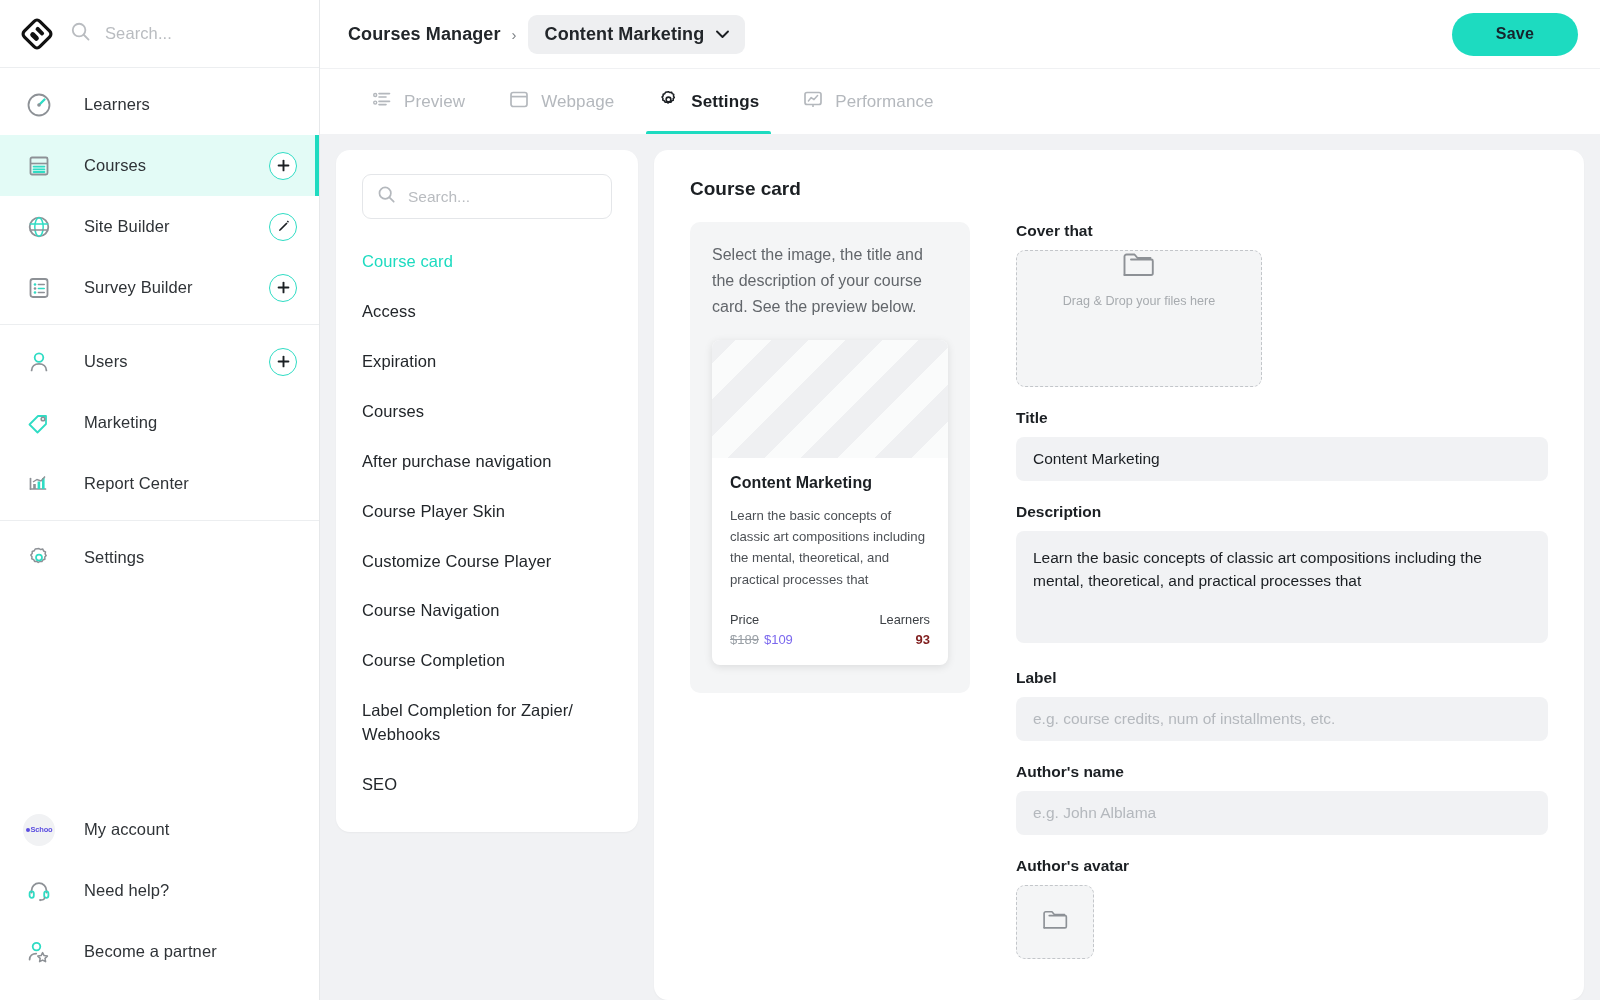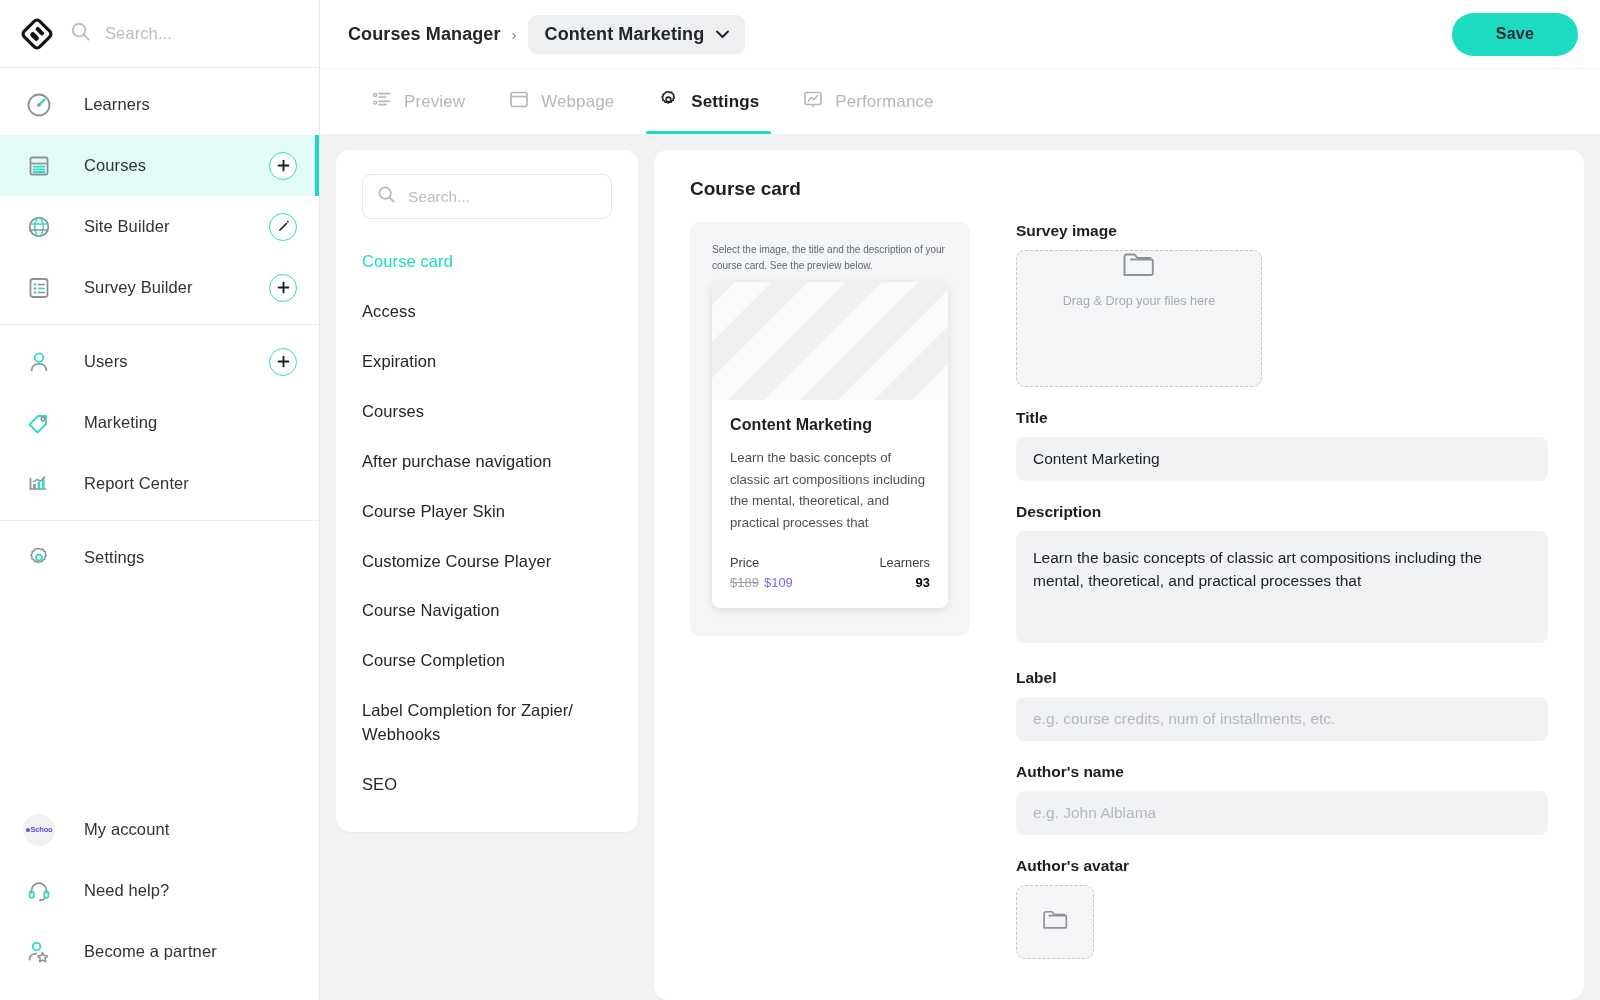--- a/index.html
+++ b/index.html
@@ -135,41 +135,41 @@
     overflow: hidden; min-width: 0; position: relative;
     box-shadow: 0 1px 2px rgba(0,0,0,.04);
   }
   .panel-title { font-size: 19px; font-weight: bold; color: #1b1f23; margin-bottom: 22px; }
   .panel-cols { display: flex; gap: 46px; }
 
   .left-col { width: 280px; flex: none; }
   .hint-box {
     background: #f4f5f6; border-radius: 10px; padding: 20px 22px 28px 22px;
   }
-  .hint-text { font-size: 10px; color: #62666b; line-height: 1.62; margin-bottom: 8px; }
+  .hint-text { font-size: 16px; color: #62666b; line-height: 1.62; margin-bottom: 20px; }
   .mini-card {
     background: #fff; border-radius: 8px; overflow: hidden;
     box-shadow: 0 2px 9px rgba(0,0,0,.10);
   }
   .mini-thumb {
     height: 118px;
     background:
       repeating-linear-gradient(-45deg,
         #fafbfb 0px, #fafbfb 26px,
         #eff0f2 26px, #eff0f2 52px);
   }
   .mini-body { padding: 16px 18px 18px 18px; }
   .mini-title { font-size: 16px; font-weight: bold; color: #1b1f23; margin-bottom: 13px; letter-spacing:.1px;}
   .mini-desc { font-size: 13.2px; color: #4c5055; line-height: 1.62; margin-bottom: 22px; }
   .mini-stats { display: flex; justify-content: space-between; gap: 31px; }
   .mini-stats .hdr { font-size: 12.8px; color: #3c4045; margin-bottom: 5px; }
   .mini-stats .val { font-size: 13px; }
   .price-old { color: #9aa0a6; text-decoration: line-through; }
   .price-new { color: #7b68ee; font-weight: 500; margin-left: 5px; }
-  .learners-val { font-weight: bold; color: #000000; text-align: right; }
+  .learners-val { font-weight: bold; color: #7f1d1d; text-align: right; }
 
   .right-col { flex: 1; min-width: 0; }
   .fld-label { font-size: 15.5px; font-weight: bold; color: #1b1f23; margin-bottom: 10px; }
   .dropzone {
     width: 246px; height: 137px; border: 1.6px dashed #c3c6ca; border-radius: 9px;
     background: #f4f5f6; display: flex; flex-direction: column;
     align-items: center; justify-content: flex-start; gap: 11px; cursor: pointer;
   }
   .dropzone .dz-text { font-size: 12.6px; color: #a7abaf; }
   .avatar-drop {
@@ -494,21 +494,21 @@
                       <div class="val learners-val">93</div>
                     </div>
                   </div>
                 </div>
               </div>
             </div>
           </div>
 
           <div class="right-col">
 
-            <div class="fld-label">Survey image</div>
+            <div class="fld-label">Cover that</div>
             <div class="dropzone">
               <span>
                 <svg width="34" height="28" viewBox="0 0 34 28">
                     <path d="M2.5 24V5.5a2 2 0 012-2h8l3 3.5h13" fill="none" stroke="#8d9196" stroke-width="1.9" stroke-linejoin="round" stroke-linecap="round"></path>
                     <path d="M2.5 24h26.5a1.8 1.8 0 001.8-1.8V10a1.5 1.5 0 00-1.5-1.5H9" fill="none" stroke="#8d9196" stroke-width="1.9" stroke-linejoin="round" stroke-linecap="round"></path>
                   </svg>
               </span>
               <span class="dz-text">Drag &amp; Drop your files here</span>
             </div>
 

